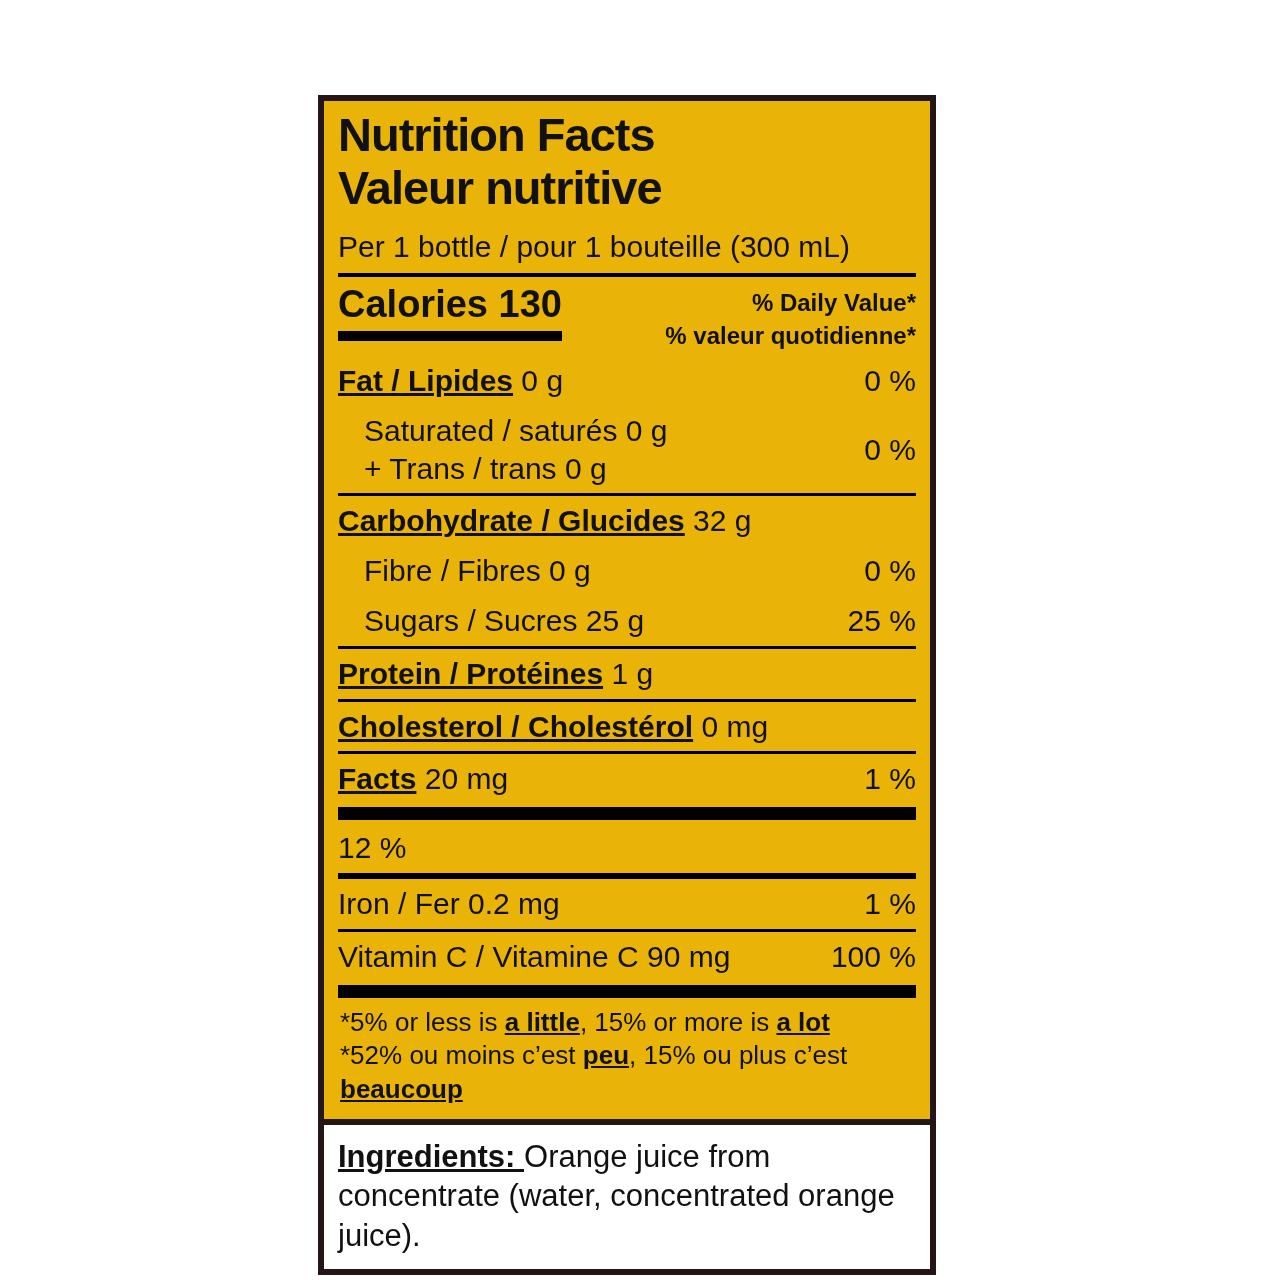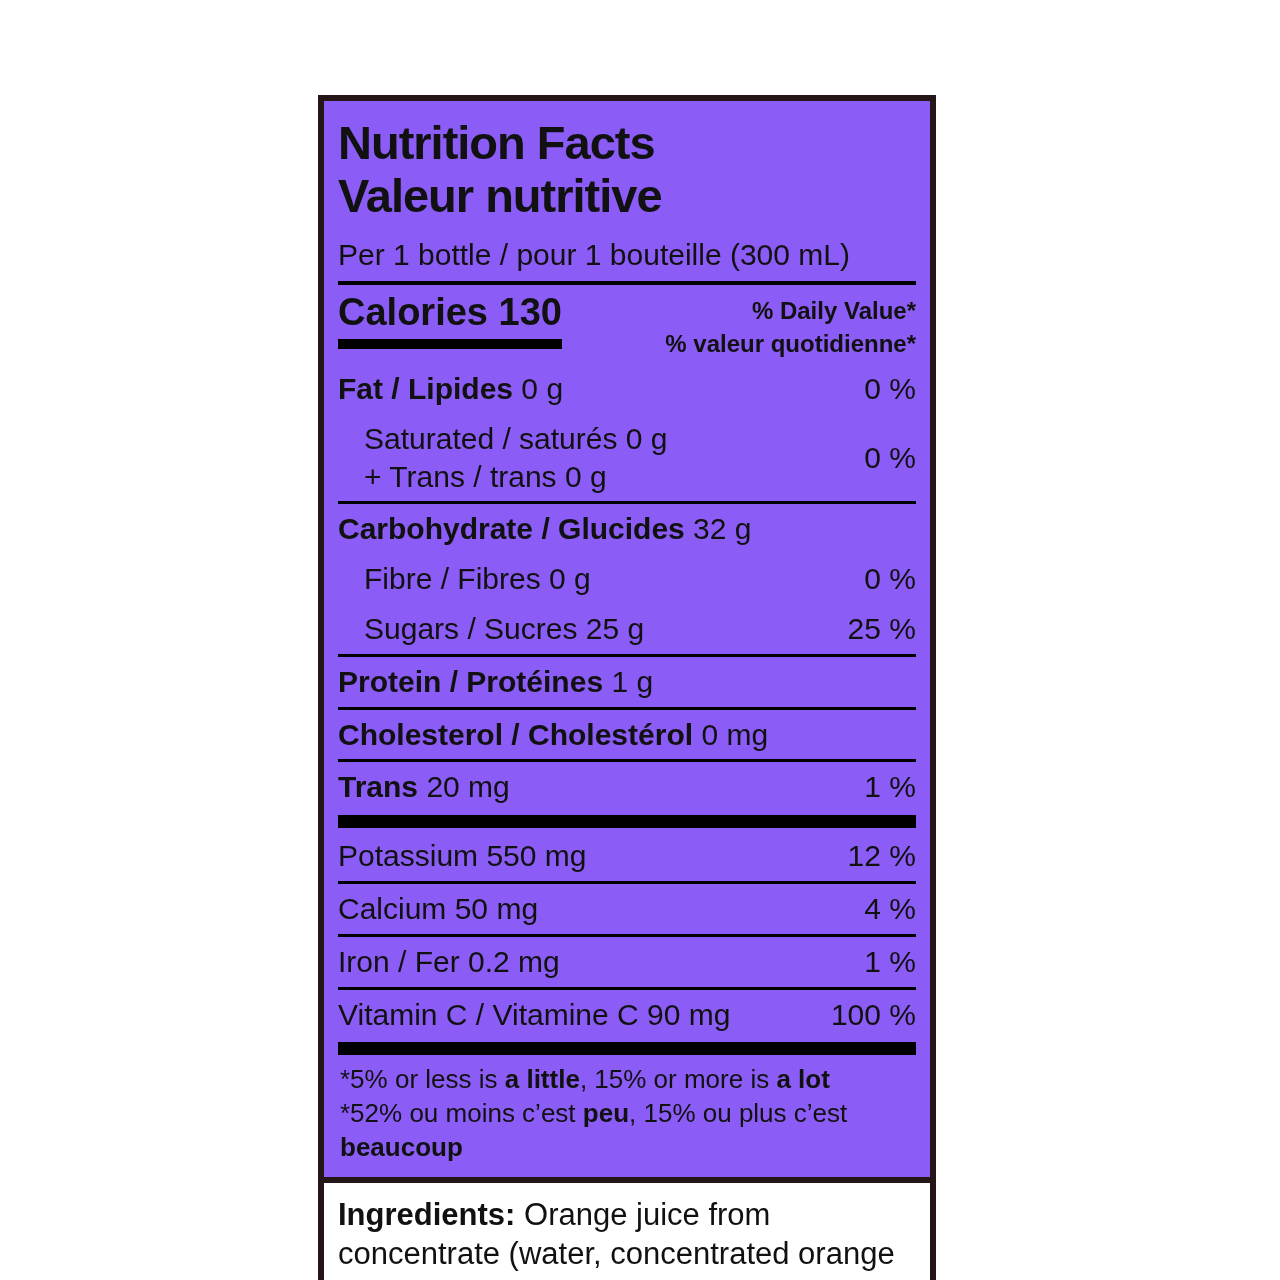--- a/index.html
+++ b/index.html
@@ -15,22 +15,22 @@
   .label-wrap {
     position: absolute;
     left: 318px;
     top: 95px;
     width: 618px;
     box-sizing: border-box;
   }
   .nfl-box {
     box-sizing: border-box;
     border: 6px solid #241517;
-    background: #8b5cf6;
-    padding: 16px 14px 10px 14px;
+    background: #eab308;
+    padding: 8px 14px 10px 14px;
   }
   .ing-box {
     box-sizing: border-box;
     border: 6px solid #241517;
     border-top: none;
     background: #ffffff;
     padding: 12px 14px 14px 14px;
     font-size: 31px;
     line-height: 1.27;
   }
@@ -77,21 +77,21 @@
   }
   .nrow {
     display: flex;
     justify-content: space-between;
     align-items: center;
     padding: 6px 0;
     font-size: 30px;
     line-height: 1.26;
   }
   .nrow.indent .nname { padding-left: 26px; }
-  .nname .b, .b { font-weight: bold; }
+  .nname .b, .b { font-weight: bold; text-decoration: underline; }
   .ndv { white-space: nowrap; }
   .footnotes {
     margin-top: 6px;
     font-size: 26px;
     line-height: 1.3;
     padding: 2px 0 2px 2px;
   }
 </style>
 </head>
 <body>
@@ -142,33 +142,28 @@
         <div class="rule-thin"></div>
         <div class="nrow">
           <div class="nname"><span class="b">Protein / Protéines</span><span> 1 g</span></div>
         </div>
         <div class="rule-thin"></div>
         <div class="nrow">
           <div class="nname"><span class="b">Cholesterol / Cholestérol</span><span> 0 mg</span></div>
         </div>
         <div class="rule-thin"></div>
         <div class="nrow">
-          <div class="nname"><span class="b">Trans</span><span> 20 mg</span></div>
+          <div class="nname"><span class="b">Facts</span><span> 20 mg</span></div>
           <div class="ndv">1 %</div>
         </div>
         <div class="bar-thick"></div>
         <div class="nrow">
-          <div class="nname"><span>Potassium 550 mg</span></div>
           <div class="ndv">12 %</div>
         </div>
         <div class="rule-thin"></div>
-        <div class="nrow">
-          <div class="nname"><span>Calcium 50 mg</span></div>
-          <div class="ndv">4 %</div>
-        </div>
         <div class="rule-thin"></div>
         <div class="nrow">
           <div class="nname"><span>Iron / Fer 0.2 mg</span></div>
           <div class="ndv">1 %</div>
         </div>
         <div class="rule-thin"></div>
         <div class="nrow">
           <div class="nname"><span>Vitamin C / Vitamine C 90 mg</span></div>
           <div class="ndv">100 %</div>
         </div>

